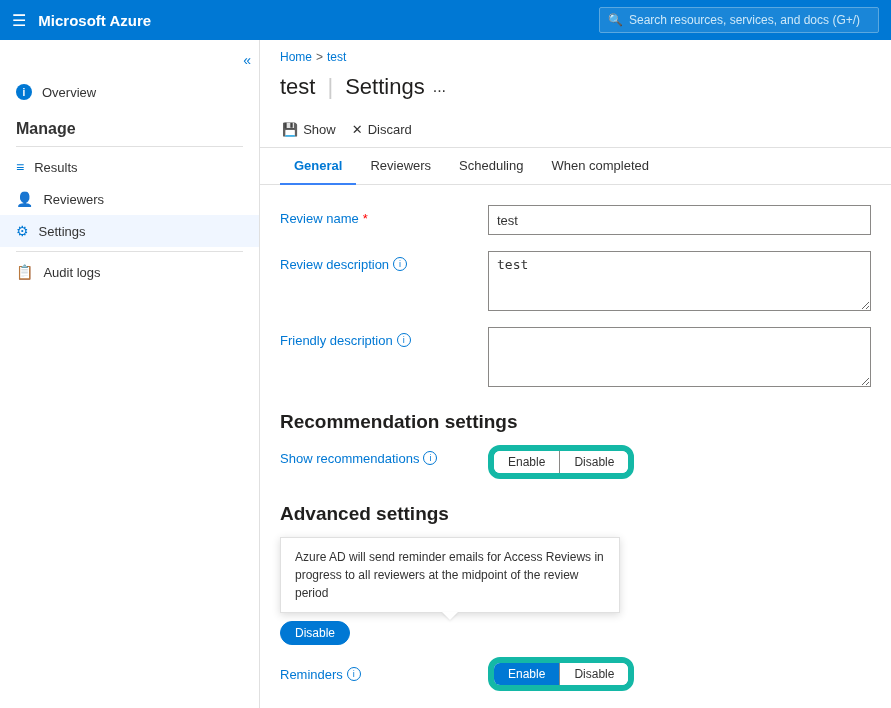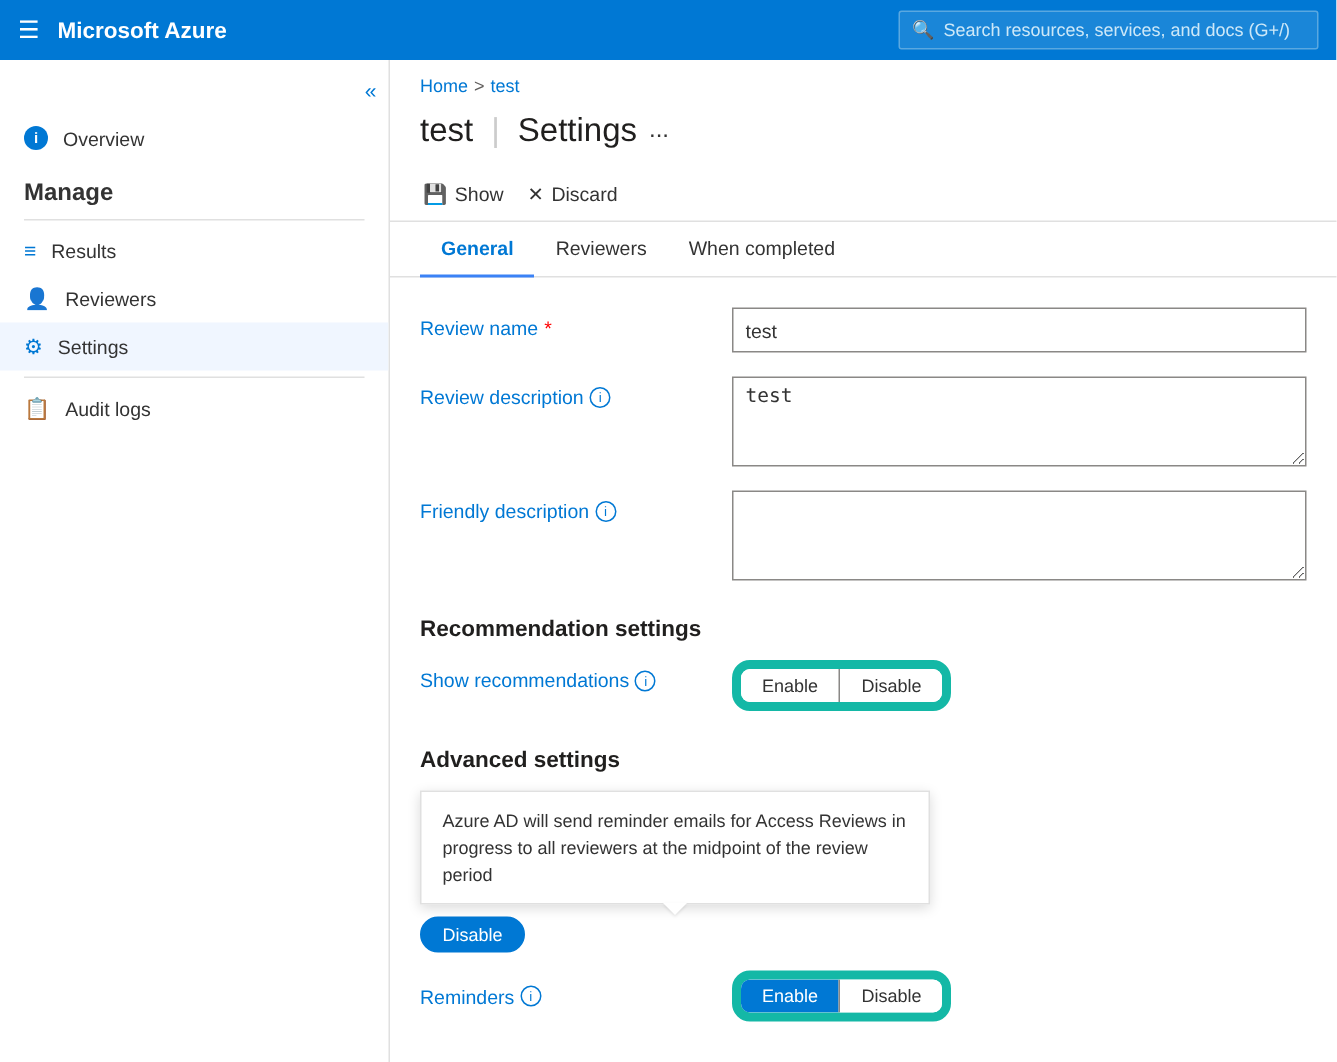--- a/index.html
+++ b/index.html
@@ -217,21 +217,21 @@
       margin-bottom: 16px;
       gap: 8px;
     }
     .form-label {
       width: 200px;
       min-width: 200px;
       font-size: 13px;
       color: #0078d4;
       padding-top: 6px;
       display: flex;
-      align-items: flex-end;
+      align-items: flex-start;
       gap: 4px;
     }
     .form-label .required { color: red; }
     .form-input {
       flex: 1;
       border: 1px solid #8a8886;
       padding: 5px 8px;
       font-size: 13px;
       color: #333;
       outline: none;
@@ -256,21 +256,21 @@
       height: 14px;
       border: 1px solid #0078d4;
       border-radius: 50%;
       color: #0078d4;
       font-size: 9px;
       cursor: help;
     }
 
     
     .section-header {
-      font-size: 15px;
+      font-size: 19px;
       font-weight: 600;
       color: #201f1e;
       margin: 24px 0 12px 0;
     }
 
     
     .toggle-group {
       display: flex;
       border: 6px solid #14b8a6;
       border-radius: 12px;
@@ -403,20 +403,21 @@
       </button>
       <button class="toolbar-btn">
         <span>✕</span>
         <span>Discard</span>
       </button>
     </div>
 
     <div class="tabs">
       <div class="tab active">General</div>
       <div class="tab">Reviewers</div>
+      <div class="tab">Scheduling</div>
       <div class="tab">When completed</div>
     </div>
 
     <div class="form-area">
 
       <div class="form-row">
         <div class="form-label">
           <span>Review name</span>
           <span class="required">*</span>
         </div>

